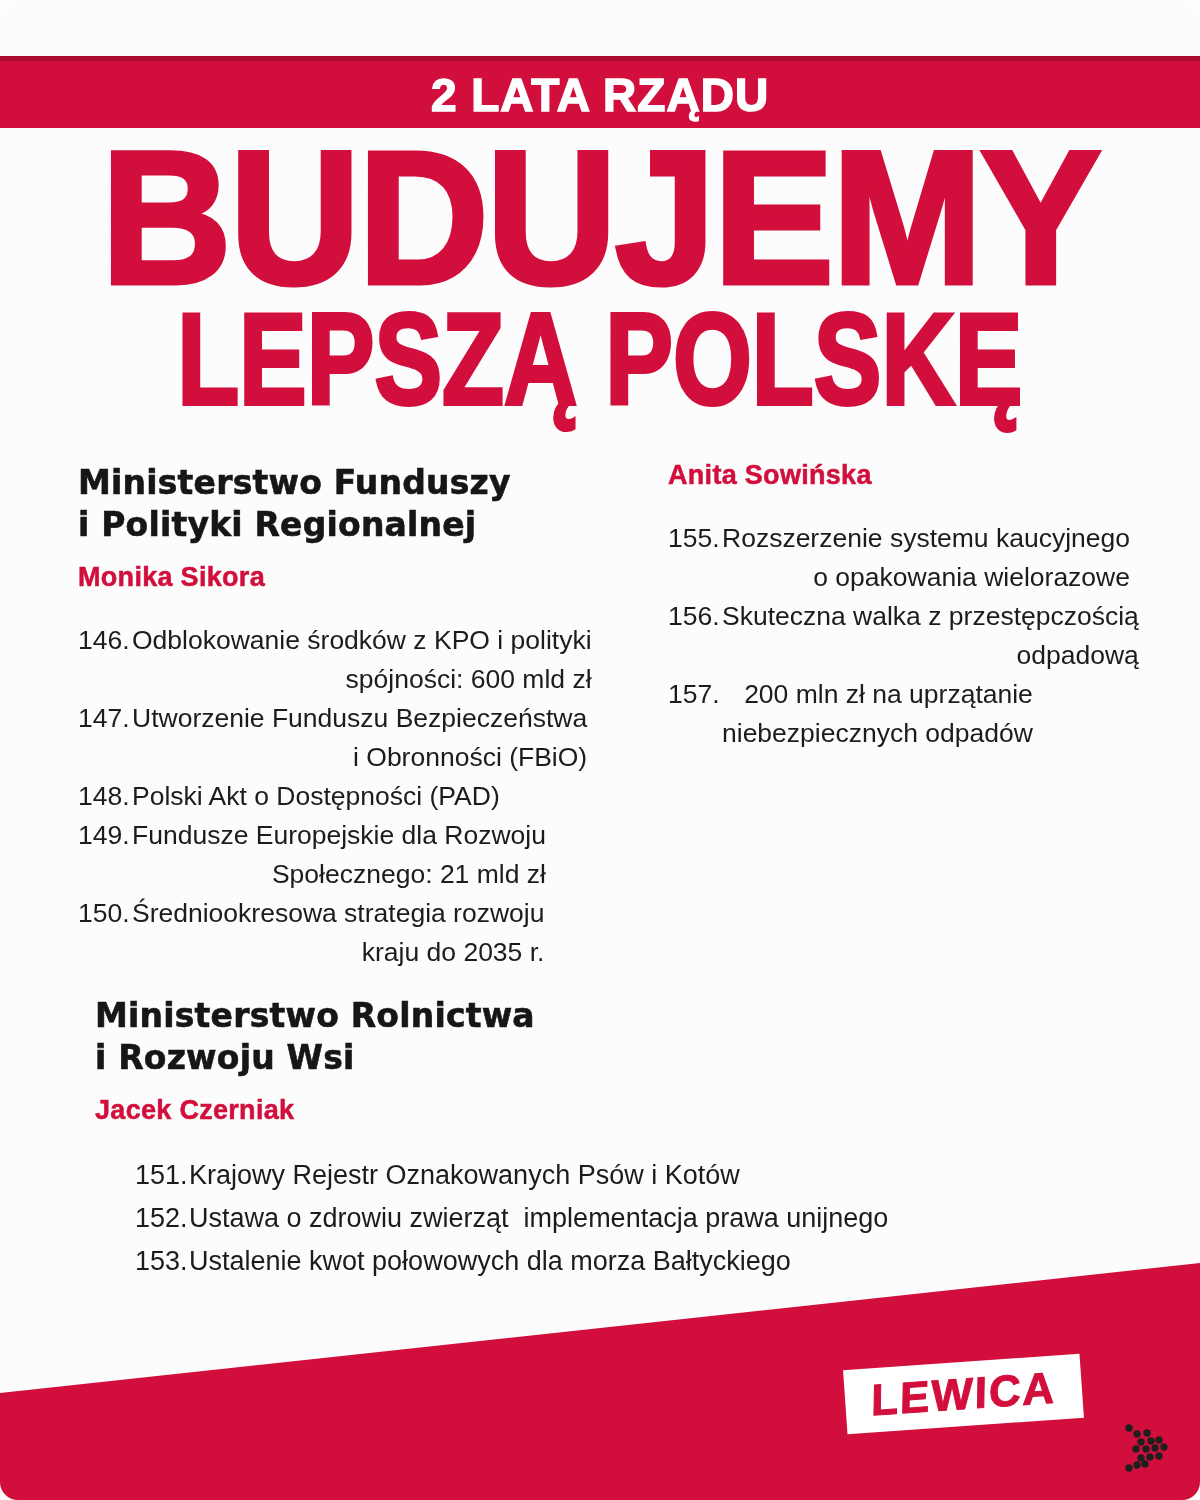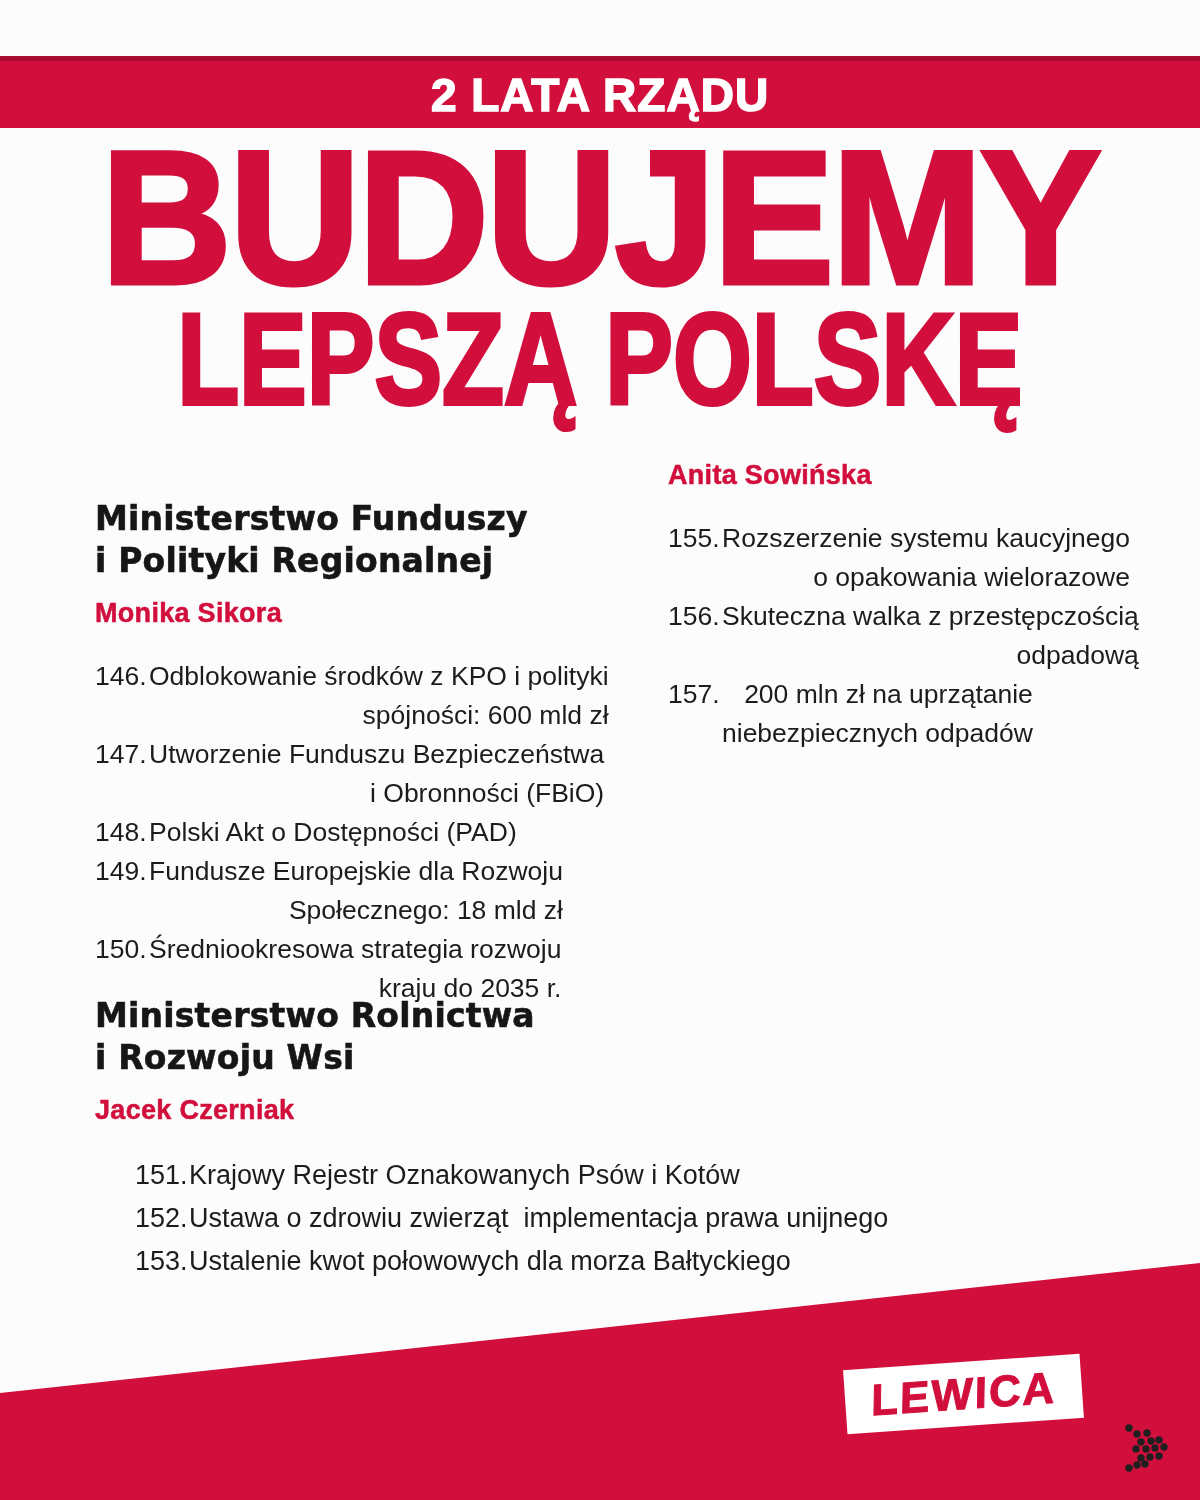--- a/index.html
+++ b/index.html
@@ -1,20 +1,21 @@
 <!DOCTYPE html>
 <html lang="pl"><head>
 <meta charset="utf-8">
 <style>
   html,body{margin:0;padding:0;background:#ffffff;}
   .canvas{
     position:relative;width:1200px;height:1500px;overflow:hidden;
     background:var(--background,#fcfcfd);
     font-family:"Liberation Sans",sans-serif;
     color:var(--ink,#1b1b1b);
+    border-radius:18px;
   }
   
   .top-banner{
     position:absolute;left:0;top:56px;width:1200px;height:72px;
     background:var(--brand_red,#d20f3c);
     border-top:5px solid var(--banner_red_top,#a90c31);
     box-sizing:border-box;
     display:flex;align-items:center;justify-content:center;
   }
   .top-banner .lbl{
@@ -26,21 +27,21 @@
     position:absolute;left:0;width:1200px;text-align:center;
     color:var(--brand_red,#d20f3c);font-weight:bold;line-height:1;white-space:nowrap;
   }
   .headline .inner{display:inline-block;}
   .headline-1{top:122px;font-size:190px;letter-spacing:-2px;}
   .headline-1 .inner{transform:scaleX(.95);transform-origin:center;-webkit-text-stroke:5px var(--brand_red,#d20f3c);}
   .headline-2{top:294px;font-size:130px;letter-spacing:0px;}
   .headline-2 .inner{transform:scaleX(.78);transform-origin:center;-webkit-text-stroke:4px var(--brand_red,#d20f3c);}
   
   .section{position:absolute;}
-  .sec-left{left:95px;top:462px;width:560px;margin-top:36px;}
+  .sec-left{left:78px;top:462px;width:560px;}
   .sec-right{left:668px;top:462px;width:478px;}
   .sec-bottom{left:95px;top:995px;width:1010px;}
   .sec-title{
     margin:0 0 18px 0;font-family:"DejaVu Sans",sans-serif;font-weight:bold;
     font-size:33px;line-height:42px;color:#161616;white-space:pre-line;
     -webkit-text-stroke:.6px #161616;letter-spacing:.2px;
   }
   .minister{
     font-weight:bold;font-size:27px;line-height:27px;margin:0 0 30px 0;
     color:var(--brand_red,#d20f3c);-webkit-text-stroke:.5px var(--brand_red,#d20f3c);
@@ -102,21 +103,21 @@
         <span class="txt">Utworzenie Funduszu Bezpieczeństwa
 i Obronności (FBiO)</span>
       </li>
       <li class="item">
         <span class="num">148.</span>
         <span class="txt">Polski Akt o Dostępności (PAD)</span>
       </li>
       <li class="item">
         <span class="num">149.</span>
         <span class="txt">Fundusze Europejskie dla Rozwoju
-Społecznego: 18 mld zł</span>
+Społecznego: 21 mld zł</span>
       </li>
       <li class="item">
         <span class="num">150.</span>
         <span class="txt">Średniookresowa strategia rozwoju
 kraju do 2035 r.</span>
       </li>
     </ol>
   </section>
 
   <section class="section sec-right">

